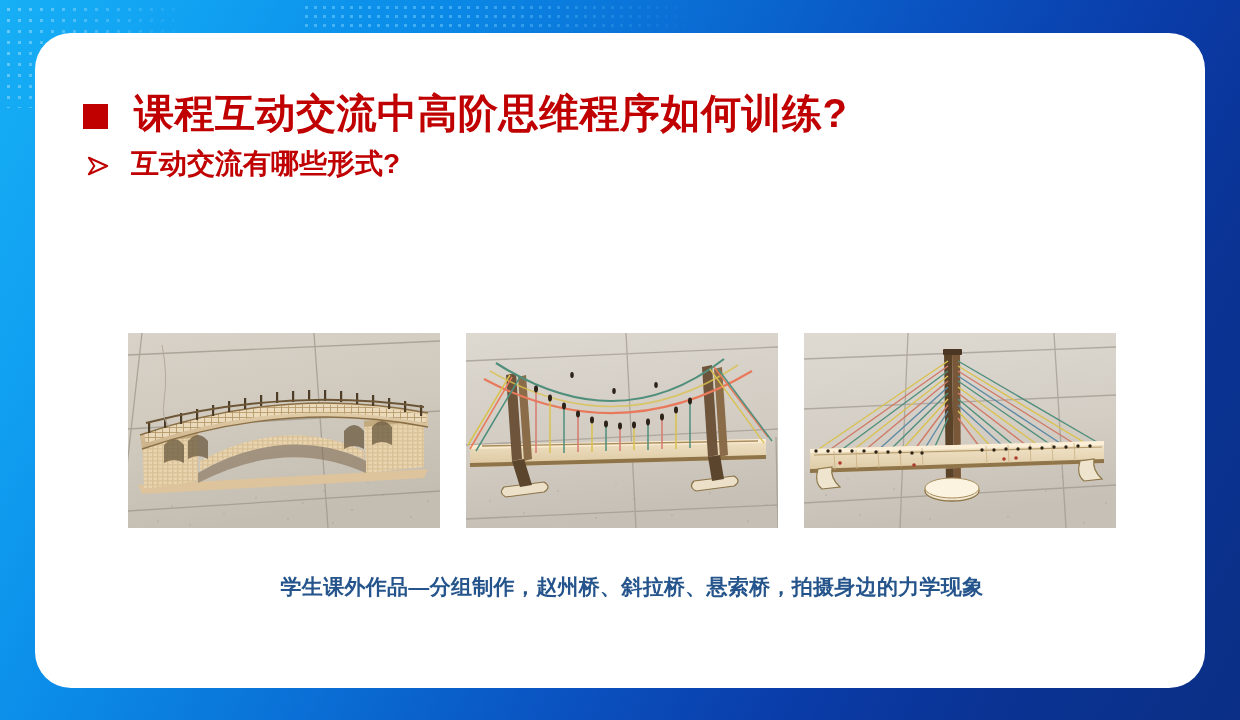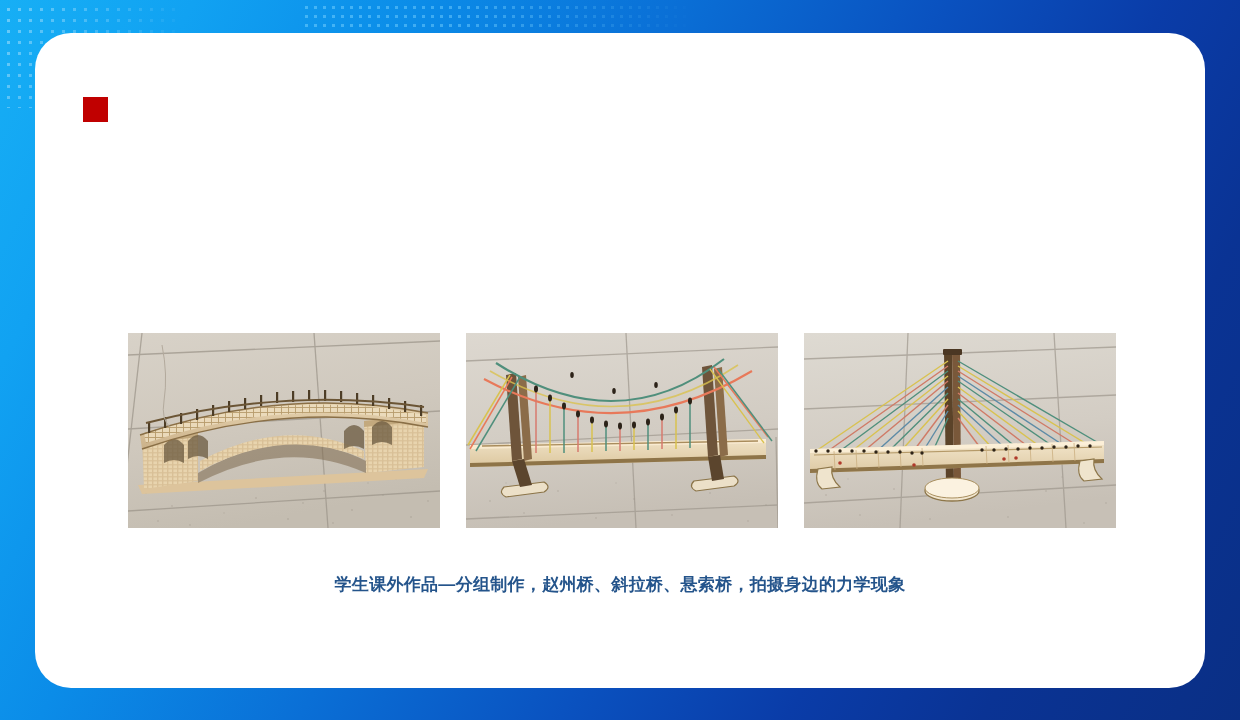--- a/index.html
+++ b/index.html
@@ -145,44 +145,51 @@
     height: 195px;
     overflow: hidden;
     background: #cfc9c0;
     flex: 0 0 auto;
   }
   .photo svg { display: block; width: 100%; height: 100%; }
 
   
   #caption {
     position: absolute;
-    left: 0;
+    left: 12px;
     top: 540px;
     width: 100%;
     text-align: center;
-    font-size: 17px;
+    font-size: 21px;
     font-weight: bold;
     color: #24548b;
     letter-spacing: 0.3px;
   }
 </style>
 </head>
 <body>
 
 <div id="slide">
 
   <div id="dots-left"></div>
   <div id="dots-right"></div>
 
   <div id="card">
 
     <div id="title-row" class="heading-row">
       <div class="sq-bullet"></div>
+      <div id="main-title">课程互动交流中高阶思维程序如何训练?</div>
     </div>
 
+    <div id="subtitle-row" class="heading-row">
+      <svg class="arrow-bullet" viewBox="0 0 24 24">
+        <path d="M2 3 L22 12 L2 21 L8 12 Z" fill="none" stroke="#c00000" stroke-width="2.2" stroke-linejoin="round"></path>
+      </svg>
+      <div id="sub-title">互动交流有哪些形式?</div>
+    </div>
 
 
     <div id="photo-strip">
 
       <div class="photo">
         <svg viewBox="0 0 312 195" preserveAspectRatio="xMidYMid slice">
           <defs>
             <linearGradient id="flr1" x1="0" y1="0" x2="0.3" y2="1">
               <stop offset="0" stop-color="#d8d2c8"></stop>
               <stop offset="0.55" stop-color="#cfc8bd"></stop>

